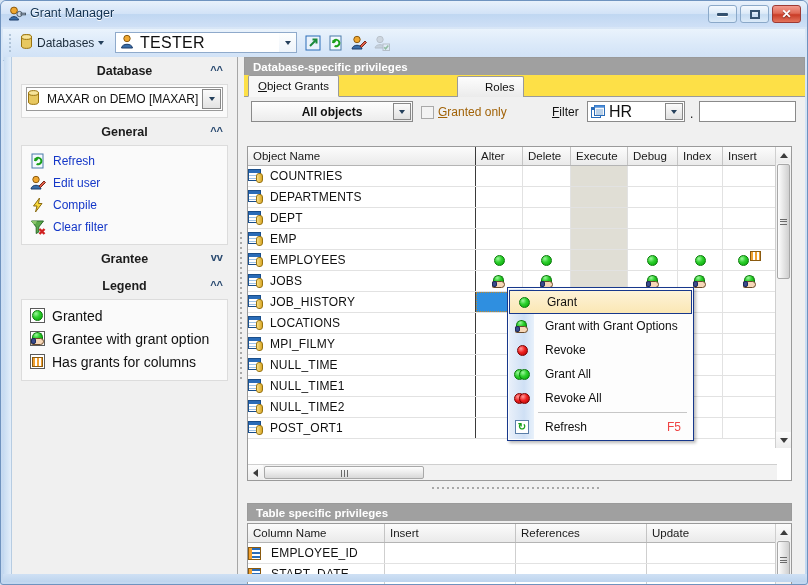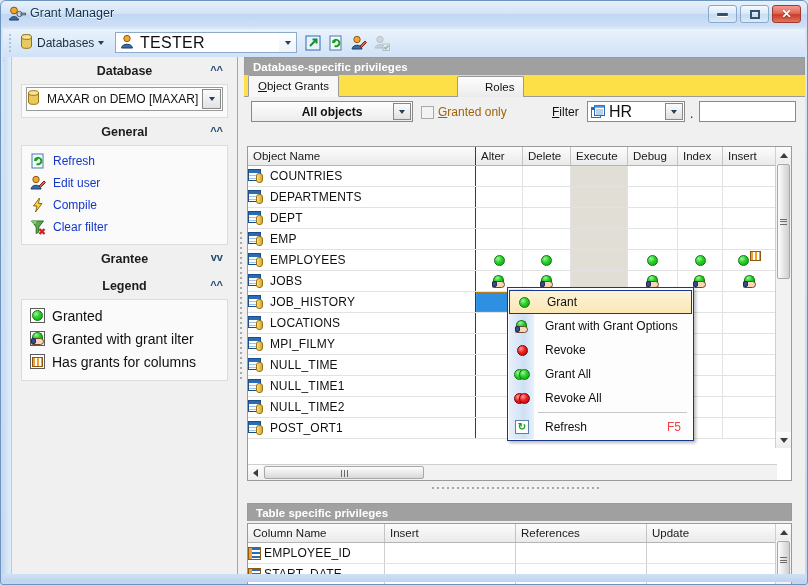--- a/index.html
+++ b/index.html
@@ -374,21 +374,21 @@
   #bottom-grid {
     position: absolute; left: 3px; top: 466px; width: 545px; height: 105px;
     border: 1px solid #9a9a9a; background: #fff; overflow: hidden;
   }
   .bhead { position: relative; height: 19px;
     background: linear-gradient(to bottom,#fcfcfc,#eaeaea);
     border-bottom: 1px solid #b4b4b4; }
   .brow { position: relative; height: 21px; border-bottom: 1px solid #e2e2e2; }
   .bname { position: absolute; left: 0; top: 0; width: 137px; height: 20px;
     display: flex; align-items: center; border-right: 1px solid #cfcfcf; }
-  .bname .t { margin-left: 3px; font-size: 12px; color: #101010; letter-spacing:.2px; }
+  .bname .t { margin-left: 10px; font-size: 12px; color: #101010; letter-spacing:.2px; }
   .bcell { position: absolute; top:0; height: 20px; border-right: 1px solid #cfcfcf; }
 
   
   #bottomstrip {
     position: absolute; left: 2px; bottom: 2px; width: 804px; height: 8px;
     background: linear-gradient(to bottom,#cfe0f4,#bdd4ee);
   }
 
   
   #ctxmenu {
@@ -601,21 +601,21 @@
         <span class="ltext">Granted</span>
       </div>
       <div class="legrow">
         <span class="legbox">
           <span class="grantopt">
               <span class="cap"></span>
               <span class="hand"></span>
               <span class="thumb"></span>
             </span>
         </span>
-        <span class="ltext">Granted with grant ilter</span>
+        <span class="ltext">Grantee with grant option</span>
       </div>
       <div class="legrow">
         <span class="legbox">
             <span class="cols-icon"></span>
           </span>
         <span class="ltext">Has grants for columns</span>
       </div>
     </div>
   </div>
 

